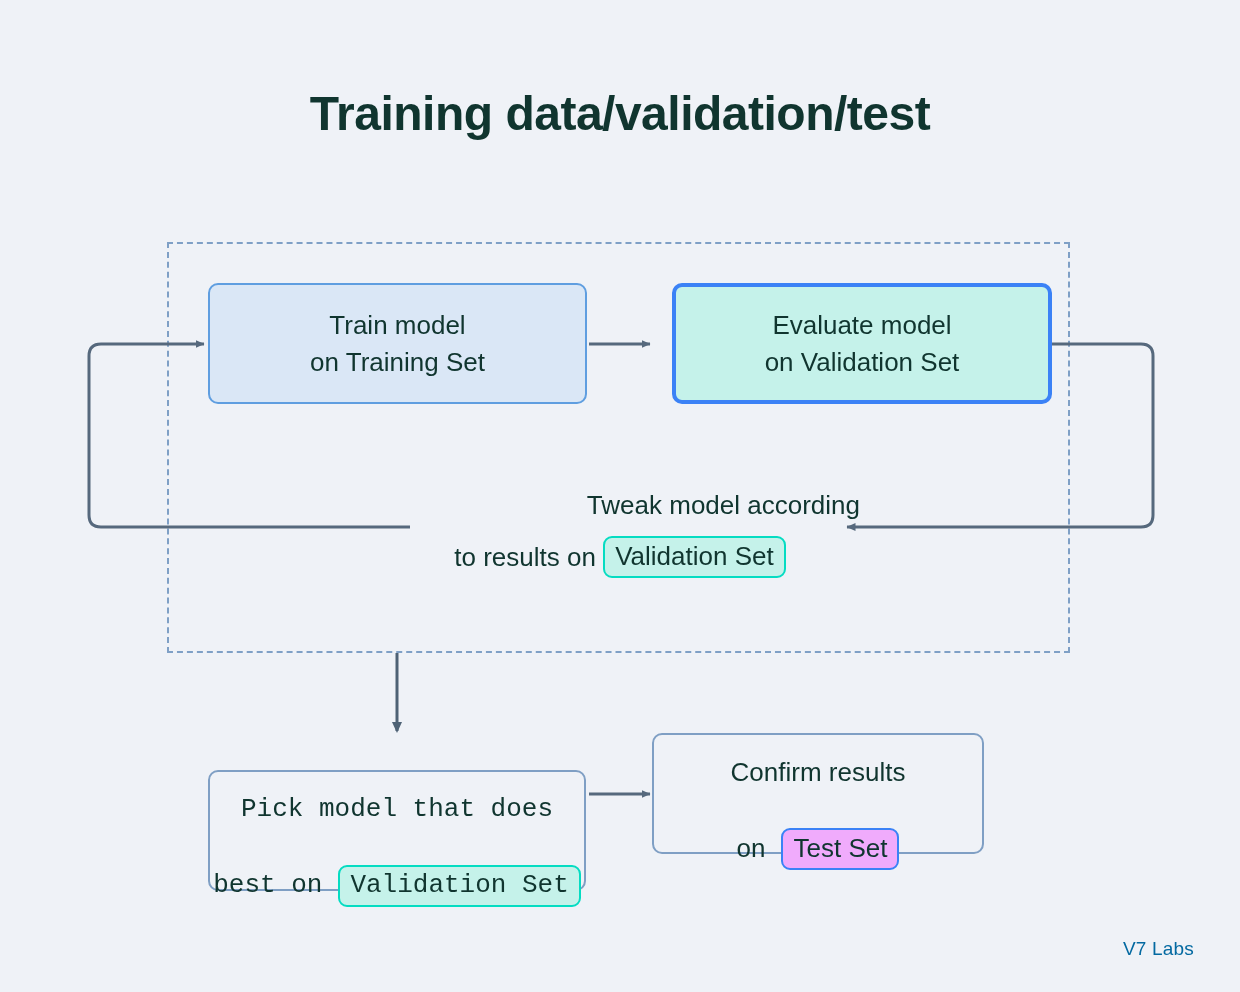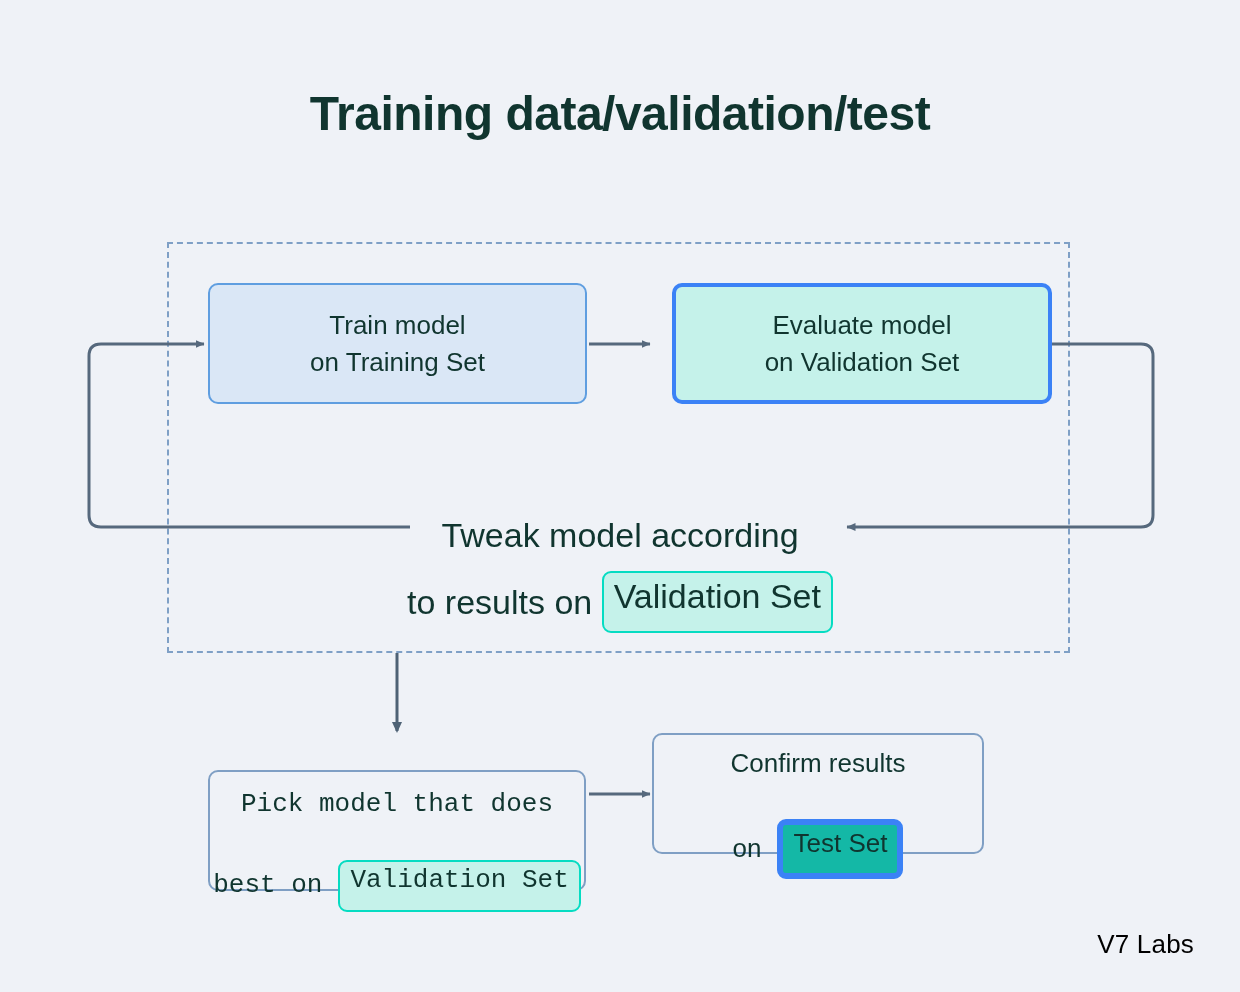--- a/index.html
+++ b/index.html
@@ -106,72 +106,72 @@
     width: 332px;
     height: 121px;
     background: transparent;
     border: 2px solid #7f9fc4;
   }
 
   
   .tweak-label {
     position: absolute;
     left: 380px;
-    top: 511px;
+    top: 487px;
     width: 480px;
-    text-align: center;
-    font-size: 34px;
+    text-align: right;
+    font-size: 26px;
     line-height: 1.42;
     color: #10352f;
   }
   .tweak-line {
     display: block;
     white-space: nowrap;
   }
   .tweak-line-2 {
     display: flex;
     align-items: center;
     justify-content: center;
     gap: 0;
     margin-top: 12px;
   }
 
   
   .pill {
     display: inline-block;
     box-sizing: border-box;
     border-radius: 9px;
-    padding: 2px 10px 12px 10px;
+    padding: 2px 10px 3px 10px;
     line-height: 1.28;
     white-space: nowrap;
     vertical-align: baseline;
   }
   .pill-validation {
     background: #c5f2ea;
     border: 2px solid #05dcc2;
     color: #10352f;
   }
   .pill-test {
-    background: #14b8a6;
-    border: 6px solid #3b82f6;
+    background: #f0abfc;
+    border: 2px solid #3b82f6;
     color: #10352f;
   }
   .inline-row {
     display: inline-flex;
     align-items: center;
     gap: 16px;
   }
 
   
   .watermark {
     position: absolute;
     right: 46px;
     bottom: 32px;
-    font-size: 26px;
-    color: #000000;
+    font-size: 19px;
+    color: #0369a1;
     letter-spacing: 0.2px;
     text-align: right;
   }
 </style>
 </head>
 <body>
 
 <div id="diagram-root">
 
   <div class="page-title">Training data/validation/test</div>

